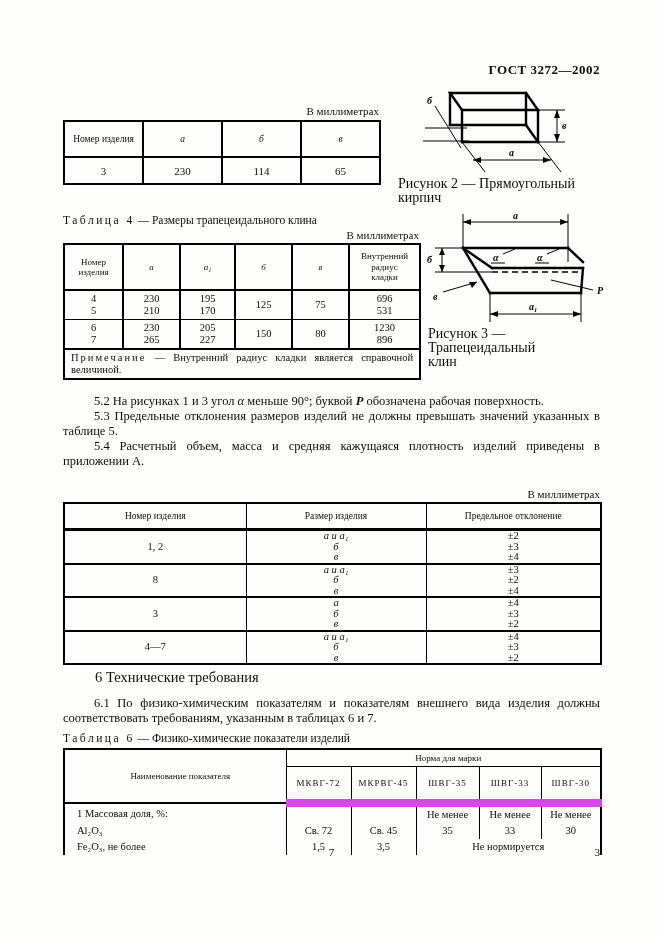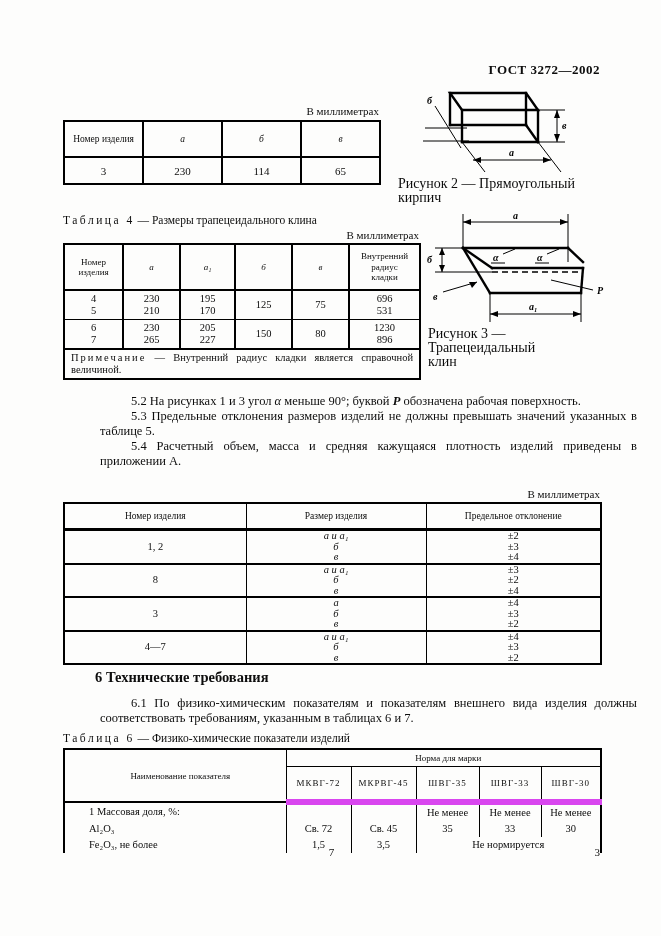--- a/index.html
+++ b/index.html
@@ -32,27 +32,27 @@
   .t5 th:first-child,.t5 td:first-child{border-left:2px solid #000;}
   .t5 th:last-child,.t5 td:last-child{border-right:2px solid #000;}
   .t5 td{font-size:10.5px;line-height:10.5px;border-top:2px solid #000;border-bottom:2px solid #000;margin-left:36px;}
   
   .t6 th,.t6 td{border:1px solid #000;text-align:center;vertical-align:middle;}
   .t6 th{font-size:9px;}
   .t6 .top2{border-top:2px solid #000;}
   .t6 .l2{border-left:2px solid #000;}
   .t6 .r2{border-right:2px solid #000;}
   .t6 th.name{border-bottom:2px solid #000;}
-  .t6 tr.marks th{height:32px;border-bottom:6px solid #d946ef;letter-spacing:1px;margin-left:28px;}
+  .t6 tr.marks th{height:32px;border-bottom:8px solid #d946ef;letter-spacing:1px;margin-left:28px;}
   .t6 tr.norm th{height:16px;padding-left:10px;}
   .t6 tbody td{border-top:none;border-bottom:none;font-size:10.5px;line-height:14px;padding:1px 0;}
-  .t6 tbody td.lft{text-align:left;padding-left:24px;}
-  .para{font-size:12.5px;line-height:15px;text-align:justify;text-indent:31px;width:537px;margin-left:37px;}
+  .t6 tbody td.lft{text-align:left;padding-left:12px;}
+  .para{font-size:12.5px;line-height:15px;text-align:justify;text-indent:31px;width:537px;}
   .caption{font-size:14px;text-align:left;line-height:14px;}
-  .sec-h{font-size:14.5px;font-weight:bold;}
+  .sec-h{font-size:14.5px;font-weight:normal;}
   .pageno{font-size:11px;}
   svg .thin{stroke:#000;stroke-width:1;fill:none;}
   svg .thick{stroke:#000;stroke-width:2.4;fill:none;stroke-linecap:square;}
   svg .dash{stroke:#000;stroke-width:1.3;fill:none;stroke-dasharray:6 4;}
   svg text{font-family:"Liberation Serif","DejaVu Serif",serif;font-style:italic;font-weight:bold;font-size:10px;fill:#000;}
 </style>
 </head>
 <body>
 
 <div class="page">

